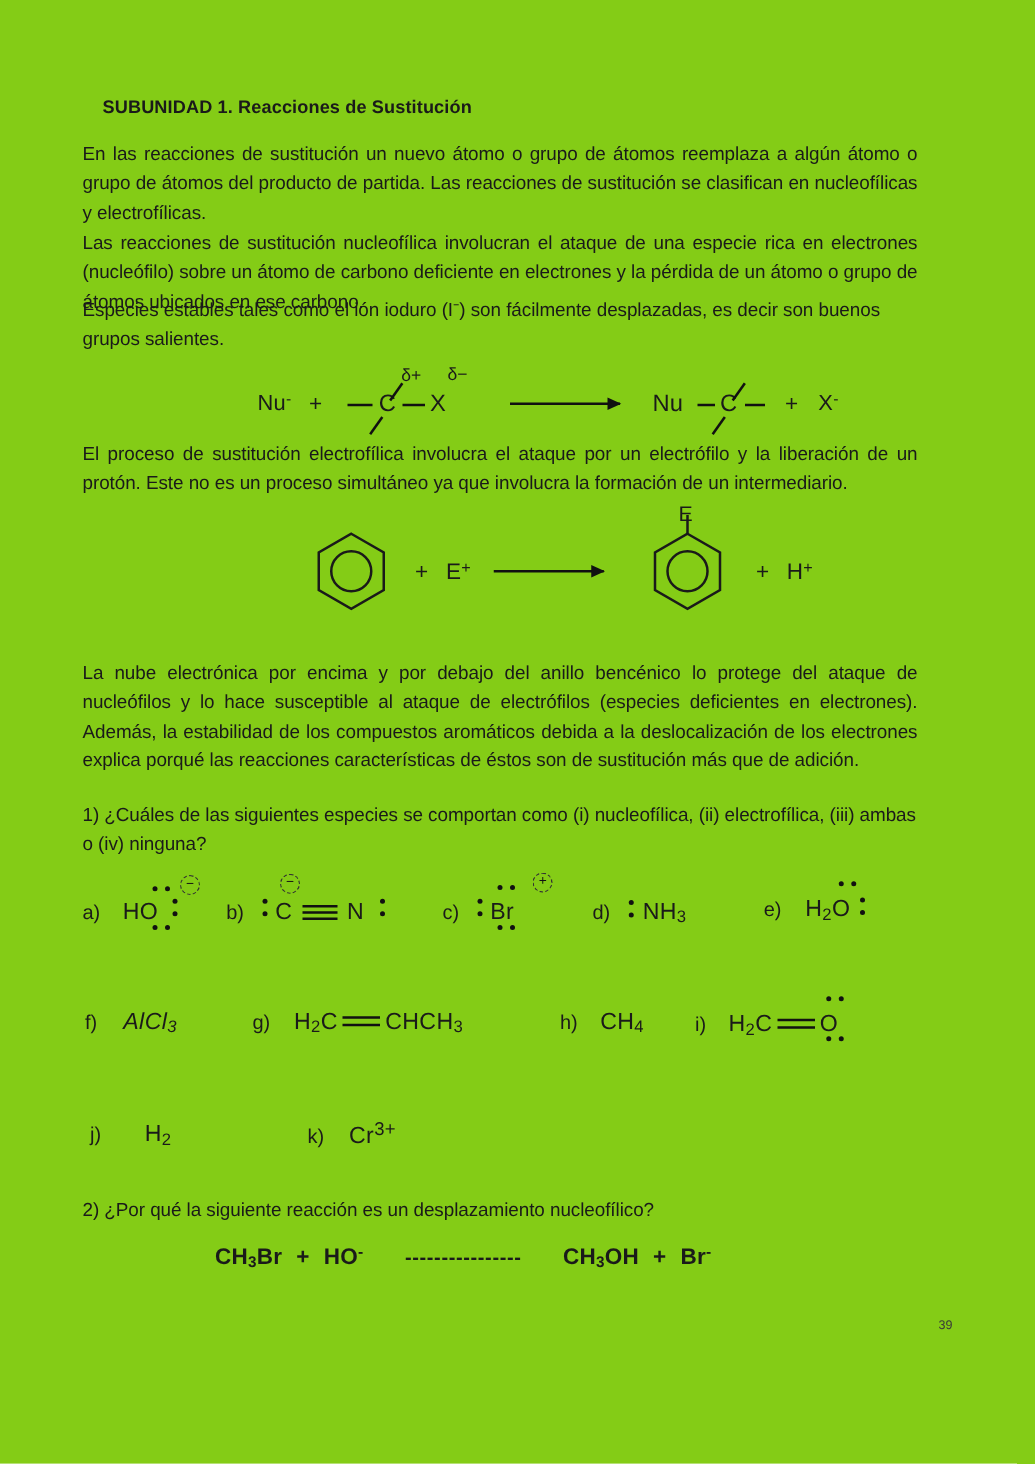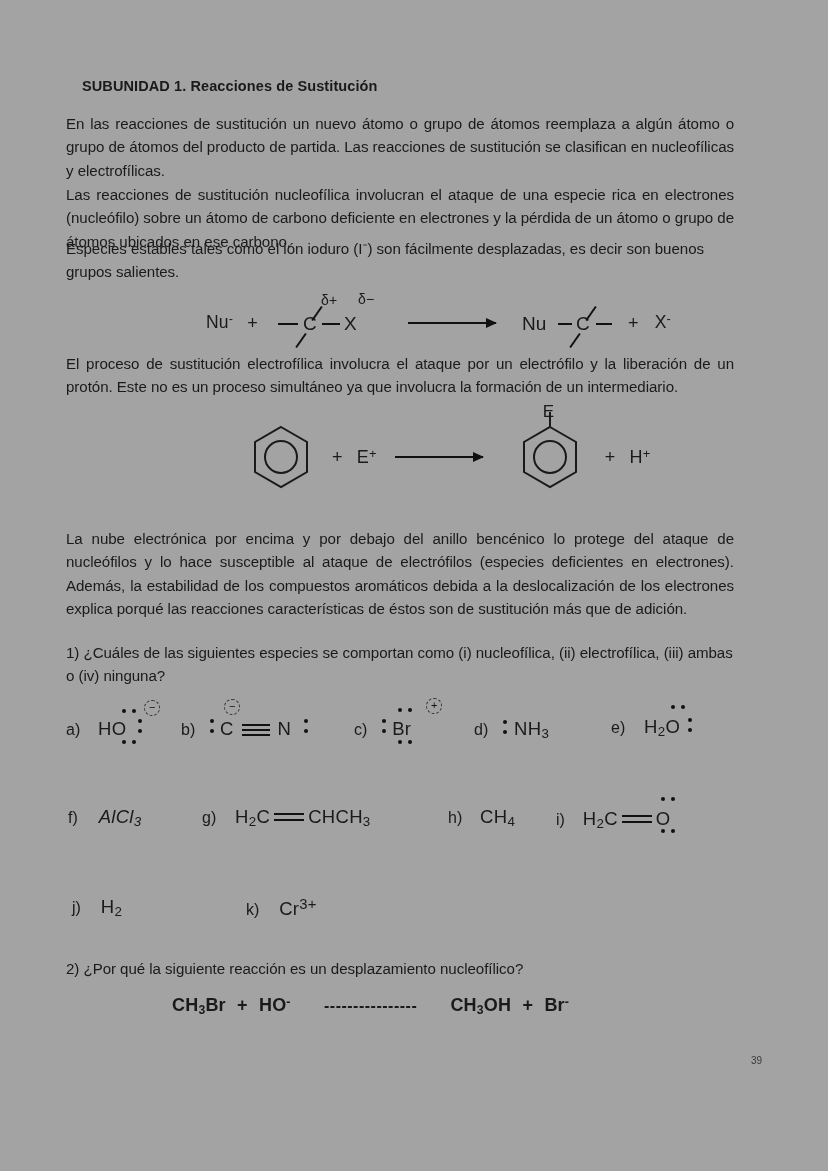--- a/index.html
+++ b/index.html
@@ -8,21 +8,21 @@
     background: #ffffff;
   }
   body {
     font-family: "Liberation Sans", sans-serif;
     color: #1a1a1a;
   }
   .page {
     position: relative;
     width: 828px;
     height: 1171px;
-    background: #a3a3a3;
+    background: #84cc16;
     overflow: hidden;
     box-sizing: border-box;
   }
   .content {
     position: absolute;
     left: 66px;
     top: 0;
     width: 668px;
   }
 
@@ -435,21 +435,21 @@
               <i></i>
               <i></i>
             </span>
         </span>
       </span>
     </div>
 
     <div class="species-row" style="top:890px; left:0; width:668px; height:44px;">
       <span class="item" style="left:6px; top:6px;">
         <span class="tag">j)</span>
-        <span class="formula" style="margin-left:15px;">H<sub>2</sub></span>
+        <span class="formula" style="margin-left:30px;">H<sub>2</sub></span>
       </span>
       <span class="item" style="left:180px; top:6px;">
         <span class="tag">k)</span>
         <span class="formula" style="margin-left:15px;"><span>Cr</span><sup style="font-size:0.8em;">3+</sup></span>
       </span>
     </div>
 
     <p class="para nojust" style="top:957px;">2) ¿Por qué la siguiente reacción es un desplazamiento nucleofílico?</p>
 
     <div id="eq2">

